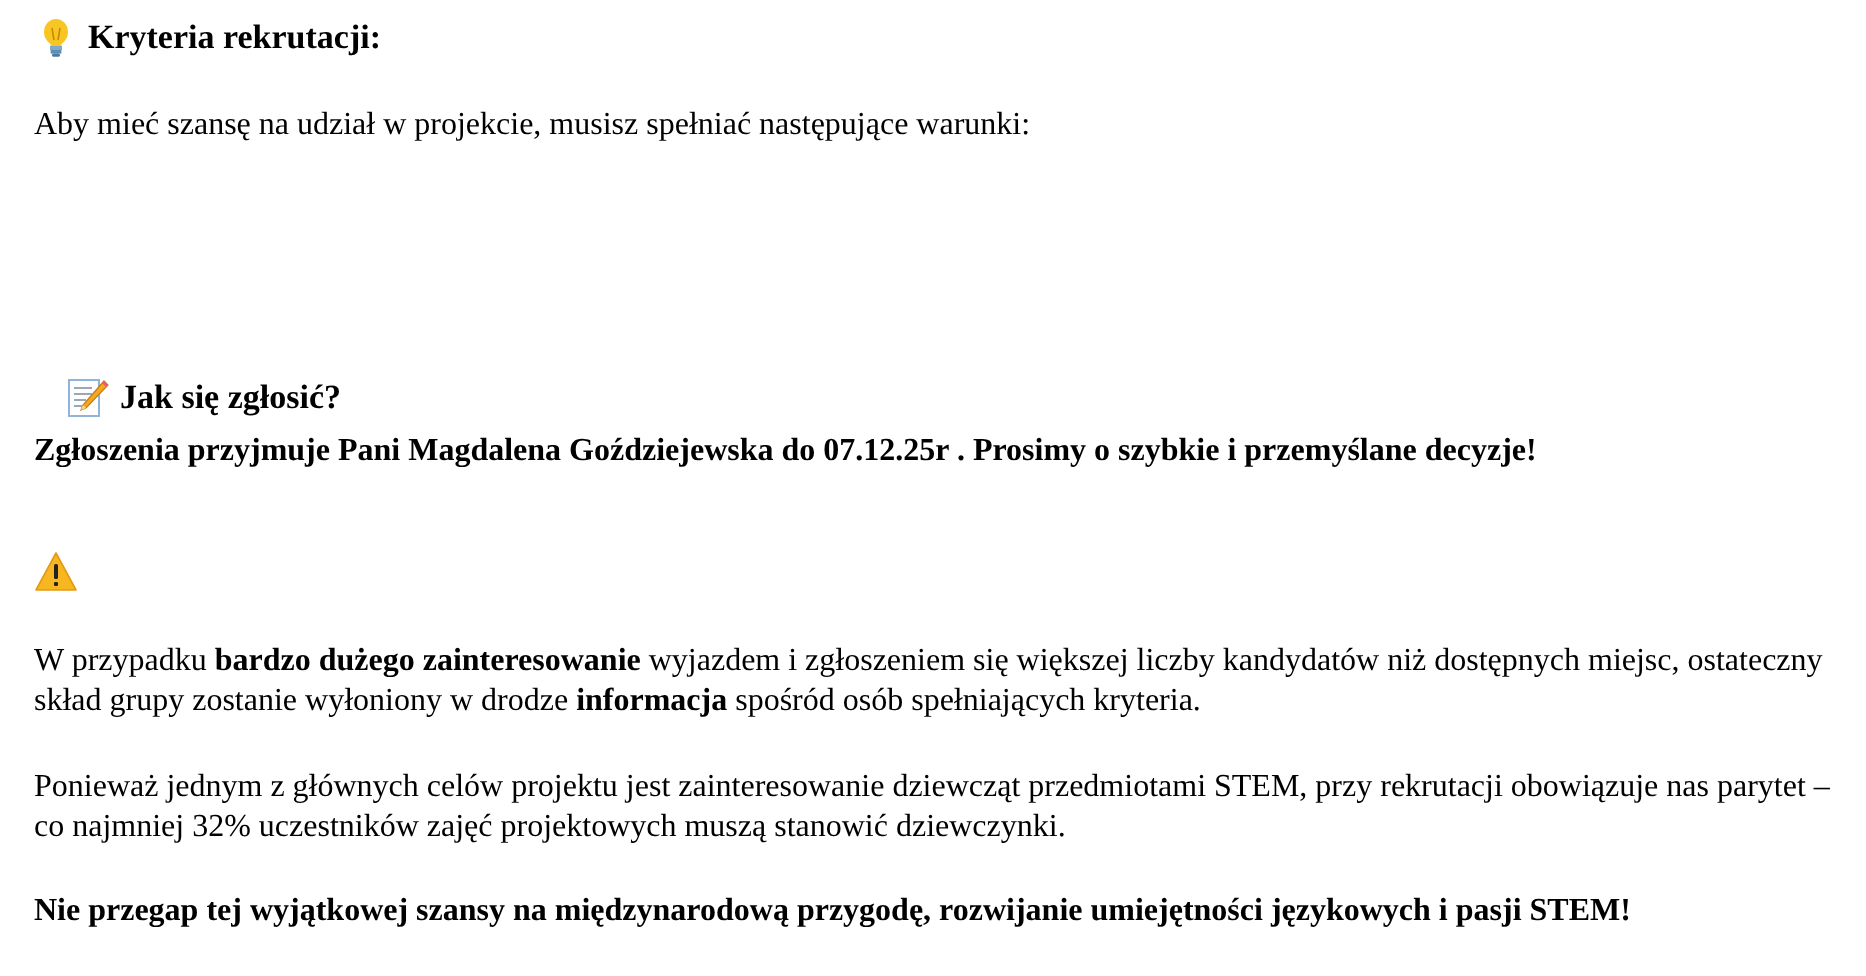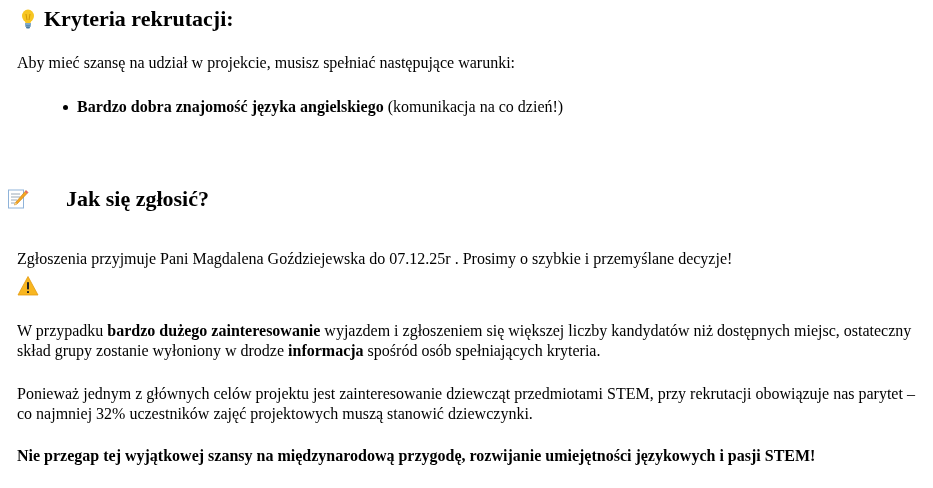--- a/index.html
+++ b/index.html
@@ -13,21 +13,21 @@
       overflow: hidden;
       font-family: "Liberation Serif", "DejaVu Serif", serif;
       color: #000000;
       font-size: 16px;
       line-height: 20px;
     }
     .page {
       padding: 0 17px;
     }
     h3 {
-      font-size: 22px;
+      font-size: 17px;
       font-weight: bold;
       margin: 0;
       line-height: 22px;
       display: flex;
       align-items: center;
     }
     .icon {
       display: inline-block;
       width: 22px;
       height: 22px;
@@ -72,42 +72,39 @@
         <rect x="8.3" y="17" width="5.4" height="1.8" fill="#5e8db3"></rect>
         <rect x="9" y="18.8" width="4" height="1.6" rx="0.8" fill="#4a7aa0"></rect>
       </svg>
     </span>
     <span>Kryteria rekrutacji:</span>
   </h3>
 
   <p style="position:absolute; top:53px; left:17px;">Aby mieć szansę na udział w projekcie, musisz spełniać następujące warunki:</p>
 
   <ul style="position:absolute; top:96px; left:17px;">
-    <li>
-      <b>Bardzo dobra znajomość języka angielskiego</b><span> (komunikacja na co dzień!)</span>
-    </li>
   </ul>
 
-  <h3 style="position:absolute; top:188px; left:7px;gap:32px;">
+  <h3 style="position:absolute; top:188px; left:33px;">
     <span class="icon">
       <svg viewBox="0 0 22 22">
         <rect x="1.5" y="2" width="15" height="18" fill="#ffffff" stroke="#8fb3d9" stroke-width="1"></rect>
         <line x1="4" y1="6" x2="13" y2="6" stroke="#9aa9b8" stroke-width="1"></line>
         <line x1="4" y1="9" x2="13" y2="9" stroke="#9aa9b8" stroke-width="1"></line>
         <line x1="4" y1="12" x2="10" y2="12" stroke="#9aa9b8" stroke-width="1"></line>
         <line x1="4" y1="15" x2="8" y2="15" stroke="#9aa9b8" stroke-width="1"></line>
         <path d="M19 2.5 L21 4.5 L10 16 L7.5 17 L8.5 14.5 Z" fill="#f5a623" stroke="#c57d0a" stroke-width="0.6"></path>
         <path d="M19 2.5 L21 4.5 L20 5.5 L18 3.5 Z" fill="#e85b7a"></path>
         <path d="M7.5 17 L8.5 14.5 L10 16 Z" fill="#f3d9a4"></path>
       </svg>
     </span>
     <span>Jak się zgłosić?</span>
   </h3>
 
-  <p style="position:absolute; top:249px; left:17px;">Zgłoszenia przyjmuje Pani Magdalena Goździejewska do 07.12.25r . Prosimy o szybkie i przemyślane decyzje!</p>
+  <p style="position:absolute; top:216px; left:17px;font-weight:bold;">Zgłoszenia przyjmuje Pani Magdalena Goździejewska do 07.12.25r . Prosimy o szybkie i przemyślane decyzje!</p>
 
   <h3 style="position:absolute; top:275px; left:17px;">
     <span class="icon">
       <svg viewBox="0 0 22 22">
         <path d="M11 1.5 L21 20 L1 20 Z" fill="#f8b620" stroke="#e39a10" stroke-width="0.8" stroke-linejoin="round"></path>
         <rect x="10" y="7" width="2" height="7.5" rx="0.8" fill="#222"></rect>
         <rect x="10" y="16" width="2" height="2" rx="0.6" fill="#222"></rect>
       </svg>
     </span>
   </h3>

